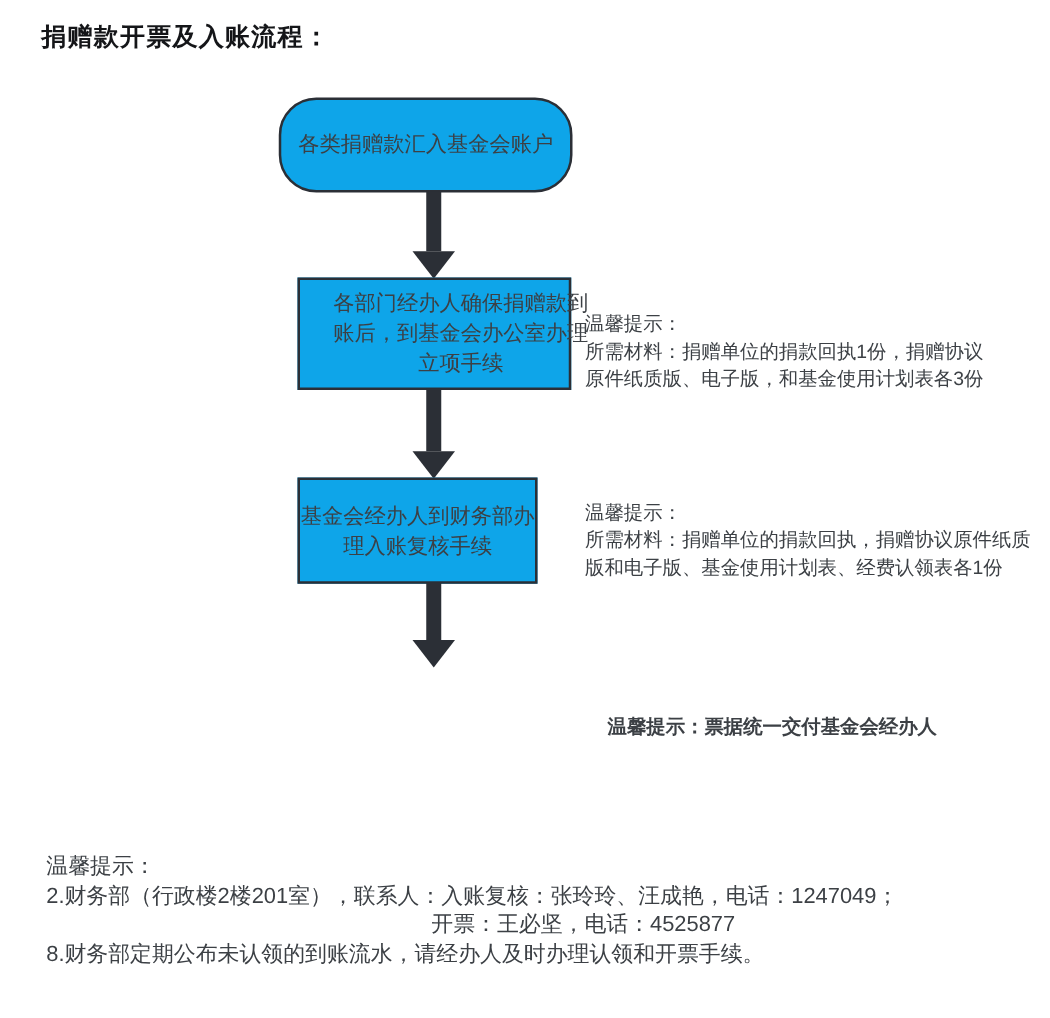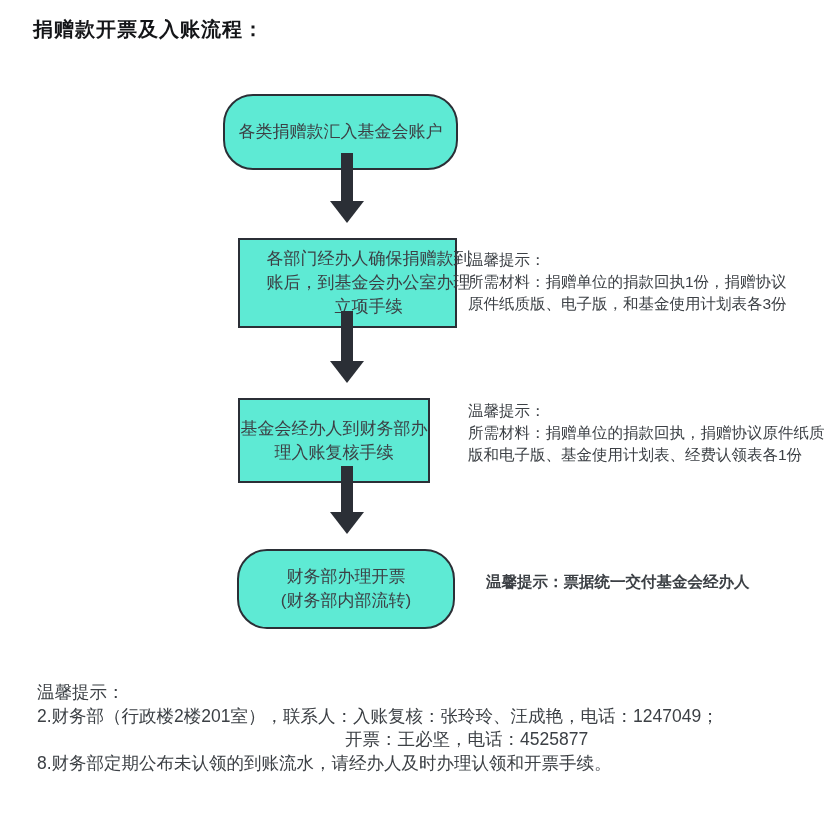--- a/index.html
+++ b/index.html
@@ -17,27 +17,26 @@
     overflow:hidden;
   }
   .page-title{
     position:absolute;left:33px;top:16px;
     font-size:20px;font-weight:bold;color:var(--title);
     letter-spacing:1px;
   }
   .node{
     position:absolute;
     border:2.5px solid var(--line);
-    background:#5eead4;
+    background:#0ea5e9;
     display:flex;align-items:center;justify-content:center;
     text-align:center;
     font-size:17px;line-height:24px;color:var(--text);
     white-space:pre;
     box-sizing:border-box;
-    margin-top:16px;
   }
   .node.rounded{border-radius:30px;}
   .node1{left:223px;top:78px;width:235px;height:76px;}
   .node2{left:238px;top:222px;width:219px;height:90px;padding-left:42px;}
   .node3{left:238px;top:382px;width:192px;height:85px;}
   .node4{left:237px;top:533px;width:218px;height:80px;border-radius:28px;}
   .arrow{
     position:absolute;left:330px;width:34px;
     display:flex;flex-direction:column;align-items:center;
   }
@@ -104,24 +103,20 @@
 
   <div class="side-note note2">温馨提示：
 所需材料：捐赠单位的捐款回执，捐赠协议原件纸质
 版和电子版、基金使用计划表、经费认领表各1份</div>
 
   <div class="arrow arrow3">
     <div class="stem"></div>
     <div class="head"></div>
   </div>
 
-  <div class="node rounded node4">
-    <span>财务部办理开票
-(财务部内部流转)</span>
-  </div>
 
   <div class="side-note note3">温馨提示：票据统一交付基金会经办人</div>
 
   <div class="footer">
     <div>温馨提示：</div>
     <div>2.财务部（行政楼2楼201室），联系人：入账复核：张玲玲、汪成艳，电话：1247049；</div>
     <div class="indent">开票：王必坚，电话：4525877</div>
     <div>8.财务部定期公布未认领的到账流水，请经办人及时办理认领和开票手续。</div>
   </div>
 

